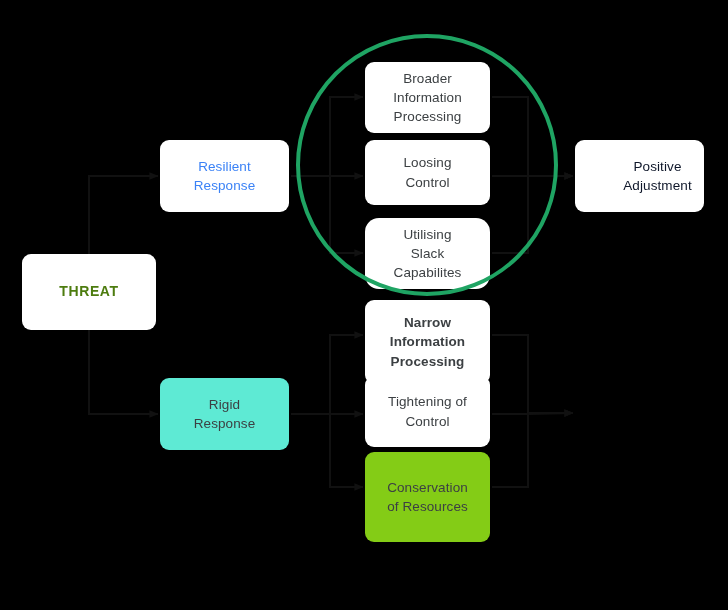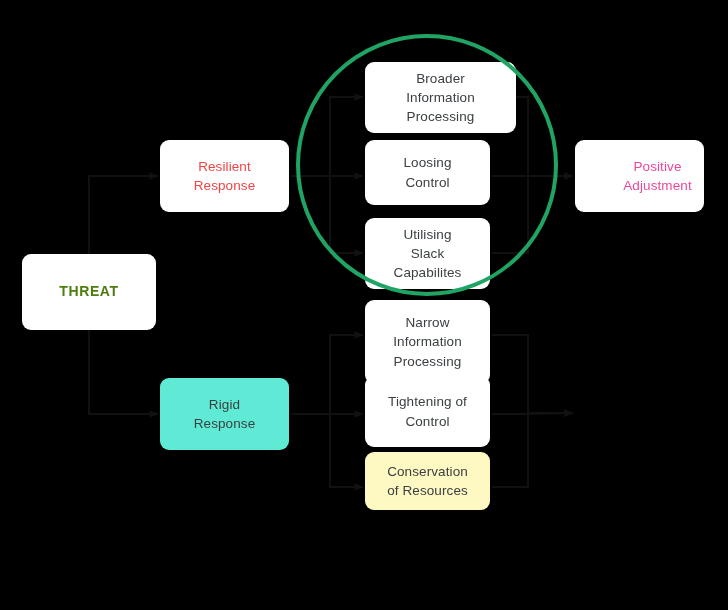--- a/index.html
+++ b/index.html
@@ -87,64 +87,64 @@
       <path d="M492,414 L528,414 L573,413"></path>
       <path d="M492,487 L528,487 L528,413 L573,413"></path>
     </g>
   </svg>
 
   <div class="node strong" style="left: 22px; top: 254px; width: 134px; height: 76px; background: rgb(255, 255, 255);">
     <span class="txt" style="color: #4d7c0f;">THREAT</span>
   </div>
 
   <div class="node" style="left: 160px; top: 140px; width: 129px; height: 72px; background: rgb(255, 255, 255);">
-    <span class="txt" style="color: #ef4444;">Resilient
+    <span class="txt" style="color: #3b82f6;">Resilient
 Response</span>
   </div>
 
   <div class="node" style="left: 160px; top: 378px; width: 129px; height: 72px; background: #5eead4;">
     <span class="txt" style="color: rgb(60, 64, 67);">Rigid
 Response</span>
   </div>
 
-  <div class="node" style="left: 365px; top: 62px; width: 151px; height: 71px; background: rgb(255, 255, 255);">
+  <div class="node" style="left: 365px; top: 62px; width: 125px; height: 71px; background: rgb(255, 255, 255);">
     <span class="txt" style="color: rgb(60, 64, 67);">Broader
 Information
 Processing</span>
   </div>
 
   <div class="node" style="left: 365px; top: 140px; width: 125px; height: 65px; background: rgb(255, 255, 255);">
     <span class="txt" style="color: rgb(60, 64, 67);">Loosing
 Control</span>
   </div>
 
-  <div class="node" style="left: 365px; top: 218px; width: 125px; height: 71px; background: rgb(255, 255, 255);">
+  <div class="node" style="left: 365px; top: 218px; width: 125px; height: 71px; background: rgb(255, 255, 255); border-radius: 14px;">
     <span class="txt" style="color: rgb(60, 64, 67);">Utilising
 Slack
 Capabilites</span>
   </div>
 
-  <div class="node" style="left: 365px; top: 300px; width: 125px; height: 84px; background: rgb(255, 255, 255);">
+  <div class="node" style="left: 365px; top: 300px; width: 125px; height: 84px; background: rgb(255, 255, 255); font-weight: bold;">
     <span class="txt" style="color: rgb(60, 64, 67);">Narrow
 Information
 Processing</span>
   </div>
 
   <div class="node" style="left: 365px; top: 376px; width: 125px; height: 71px; background: rgb(255, 255, 255);">
     <span class="txt" style="color: rgb(60, 64, 67);">Tightening of
 Control</span>
   </div>
 
-  <div class="node" style="left: 365px; top: 452px; width: 125px; height: 58px; background: #fef9c3;">
+  <div class="node" style="left: 365px; top: 452px; width: 125px; height: 90px; background: #84cc16;">
     <span class="txt" style="color: rgb(60, 64, 67);">Conservation
 of Resources</span>
   </div>
 
   <div class="node" style="left: 575px; top: 140px; width: 129px; height: 72px; background: rgb(255, 255, 255);">
-    <span class="txt" style="color: #ec4899; margin-left: 36px;">Positive
+    <span class="txt" style="color: #0f172a; margin-left: 36px;">Positive
 Adjustment</span>
   </div>
 
 
   <svg class="ring" viewBox="0 0 728 610">
     <circle cx="427" cy="165" r="129" fill="none" stroke="#1fa463" stroke-width="4"></circle>
   </svg>
 
 </div>
 

